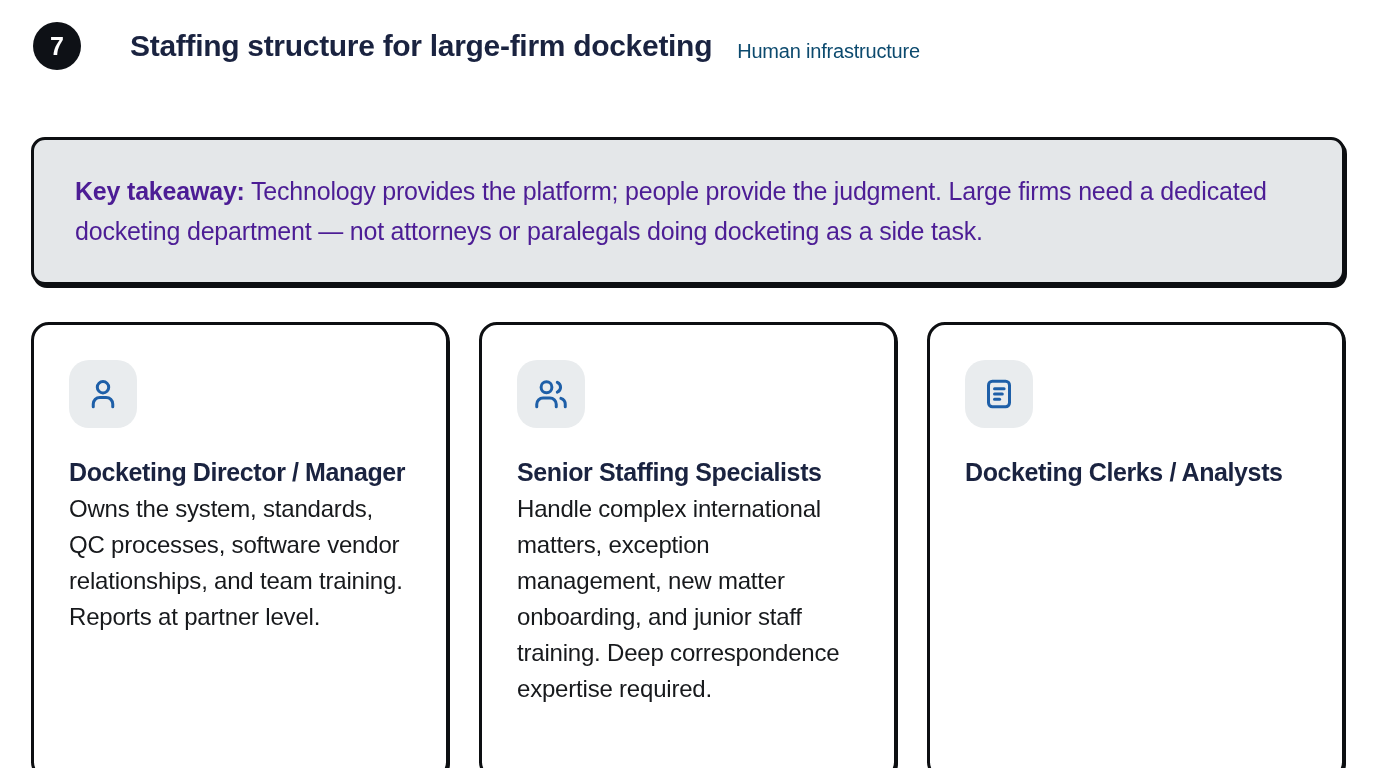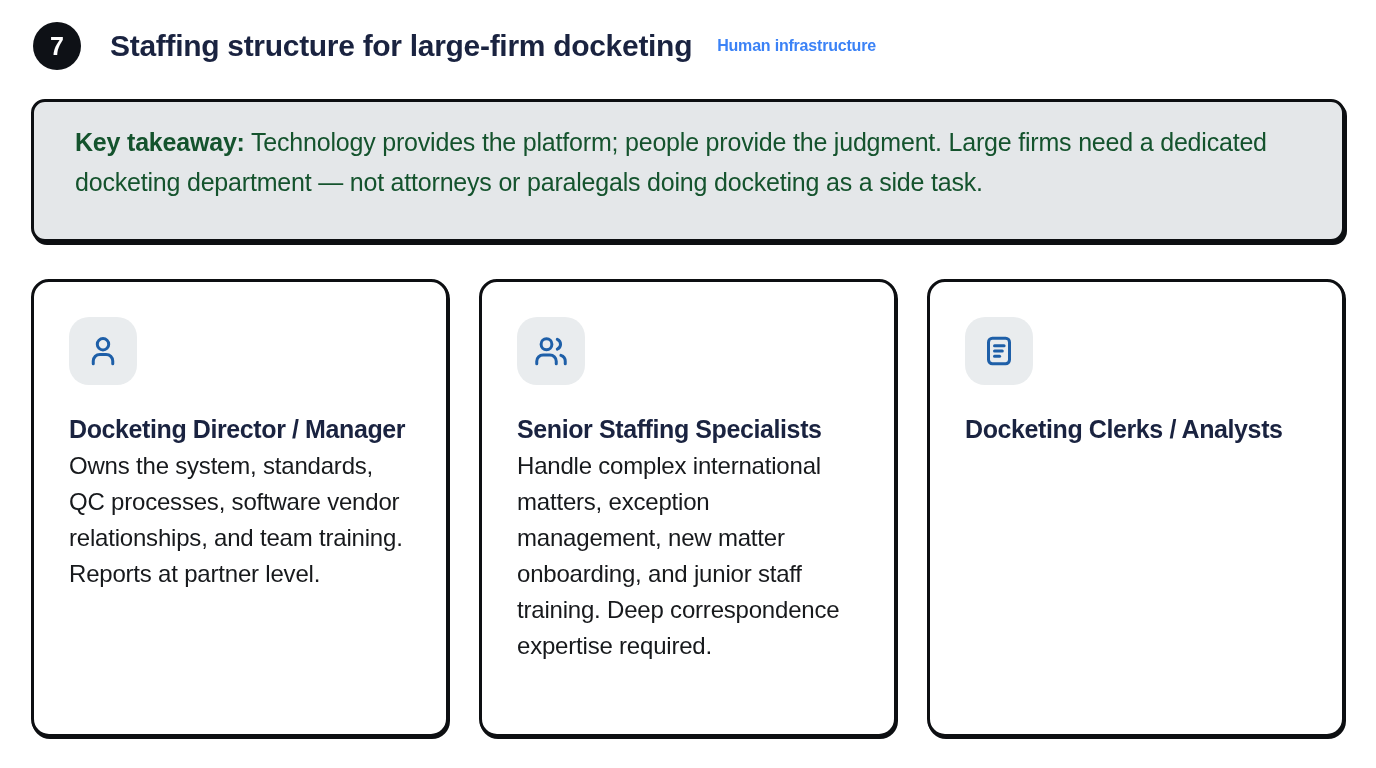--- a/index.html
+++ b/index.html
@@ -13,39 +13,39 @@
   .page { padding: 22px 31px 0 31px; width: 1376px; height: 768px; }
 
   
   .header { display: flex; align-items: center; gap: 29px; padding-left: 2px; }
   .badge {
     width: 48px; height: 48px; border-radius: 50%;
     background: #0e1116; color: #ffffff;
     display: flex; align-items: center; justify-content: center;
     font-size: 25px; font-weight: bold; flex: 0 0 auto;
   }
-  .title-group { display: flex; align-items: center; gap: 25px; }
+  .title-group { display: flex; align-items: flex-end; gap: 25px; margin-left: 20px; }
   .page-title {
     font-size: 30px; font-weight: bold; color: #1a2340; letter-spacing: -0.3px;
   }
   .page-subtitle {
-    font-size: 16px; font-weight: bold; color: #3b82f6; letter-spacing: -0.2px;
+    font-size: 20px; font-weight: normal; color: #0c4a6e; letter-spacing: -0.2px;
   }
 
   
   .takeaway {
-    margin-top: 29px;
+    margin-top: 67px;
     width: 1314px;
     min-height: 143px;
     background: #e4e7e9;
     border: 3px solid #0d0f12;
     border-radius: 14px;
     box-shadow: 2px 3px 0 0 #0d0f12;
-    padding: 20px 44px 31px 41px;
-    font-size: 25px; line-height: 40px; color: #14532d;
+    padding: 31px 44px 31px 41px;
+    font-size: 25px; line-height: 40px; color: #4c1d95;
     letter-spacing: -0.2px;
   }
   .takeaway b { font-weight: bold; }
 
   
   .cards {
     margin-top: 37px;
     display: flex; gap: 30px;
   }
   .card {

